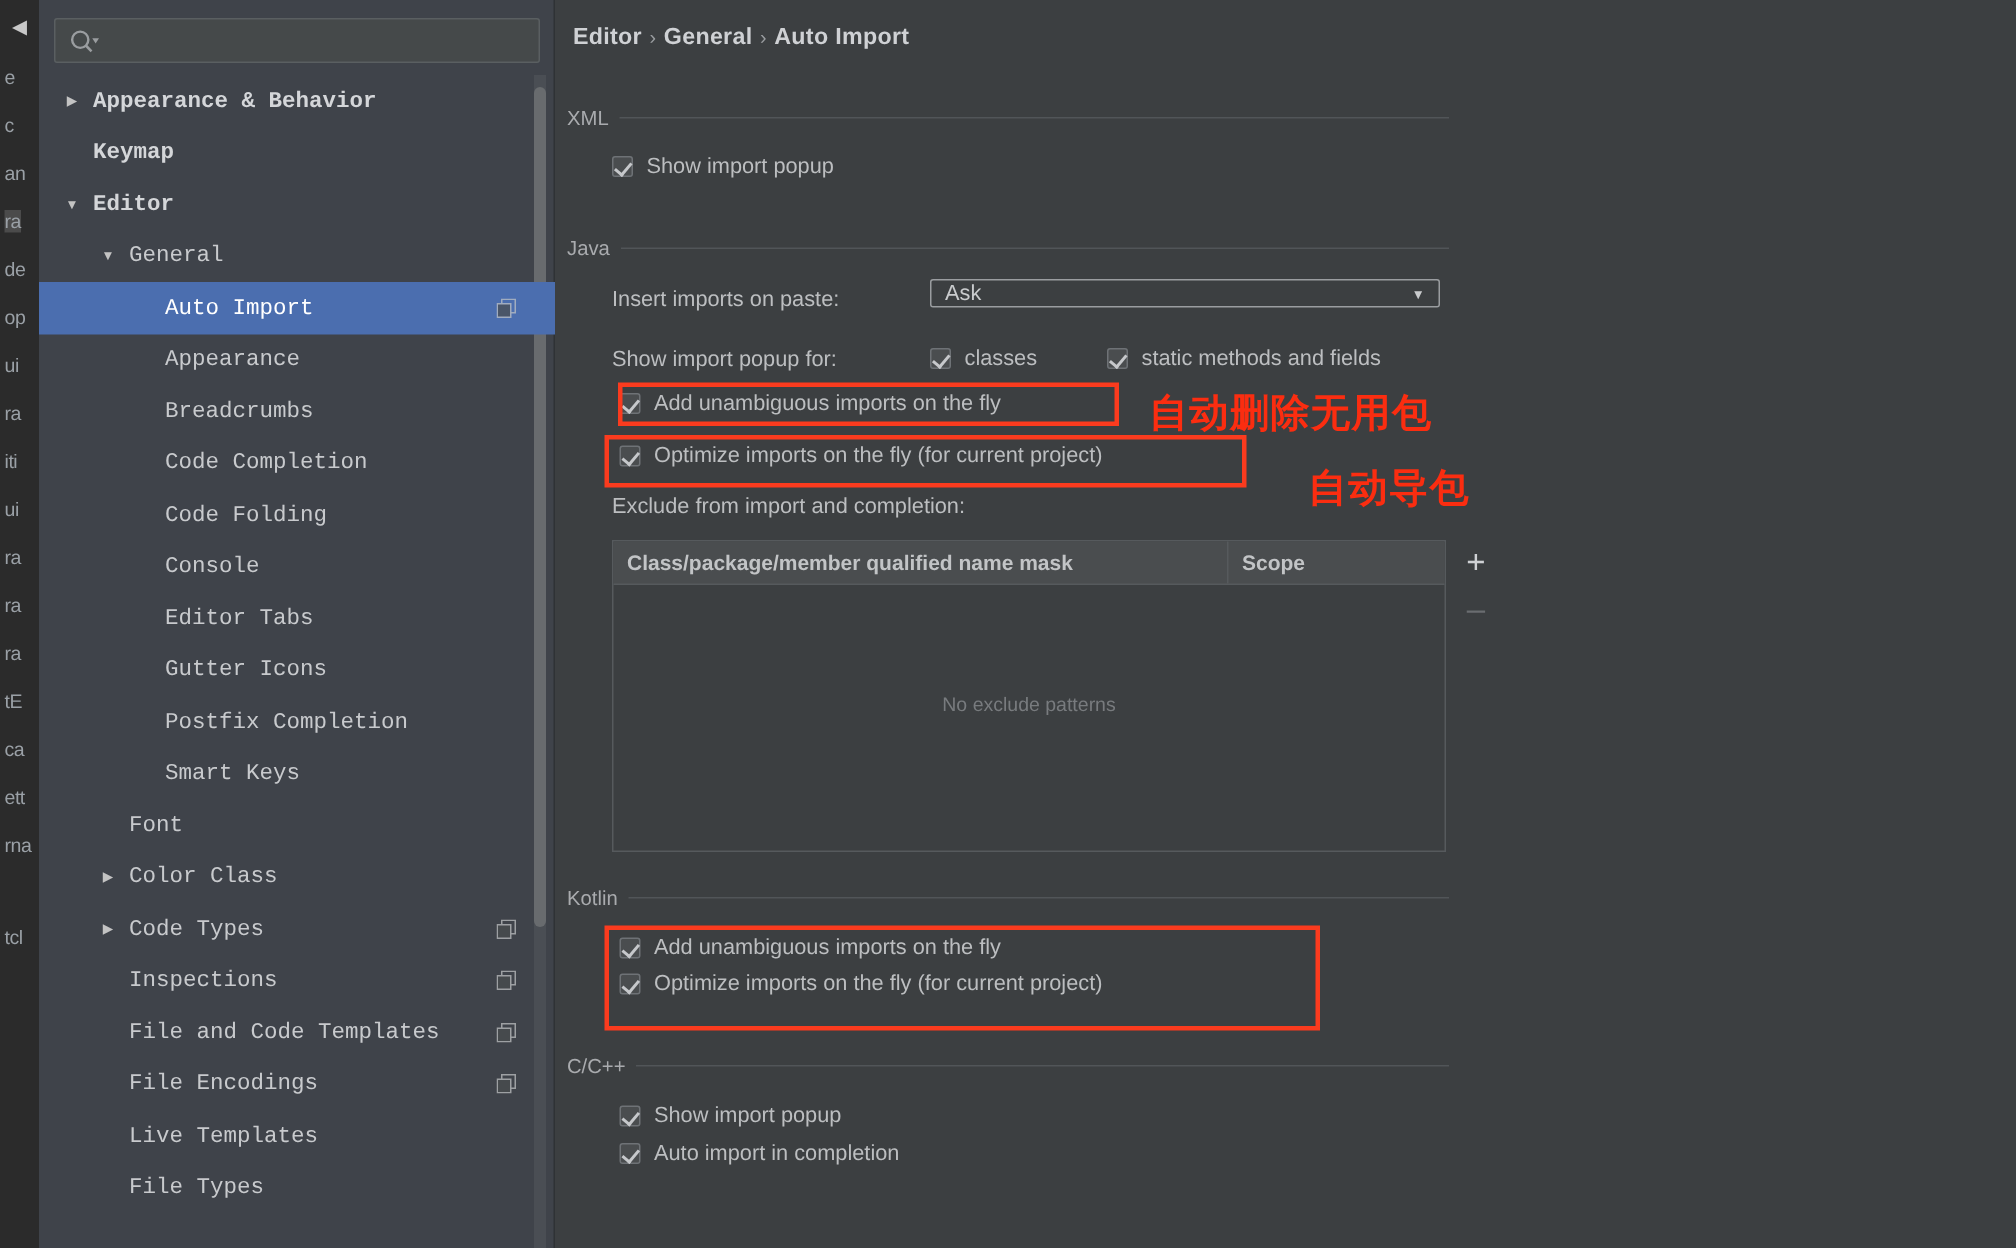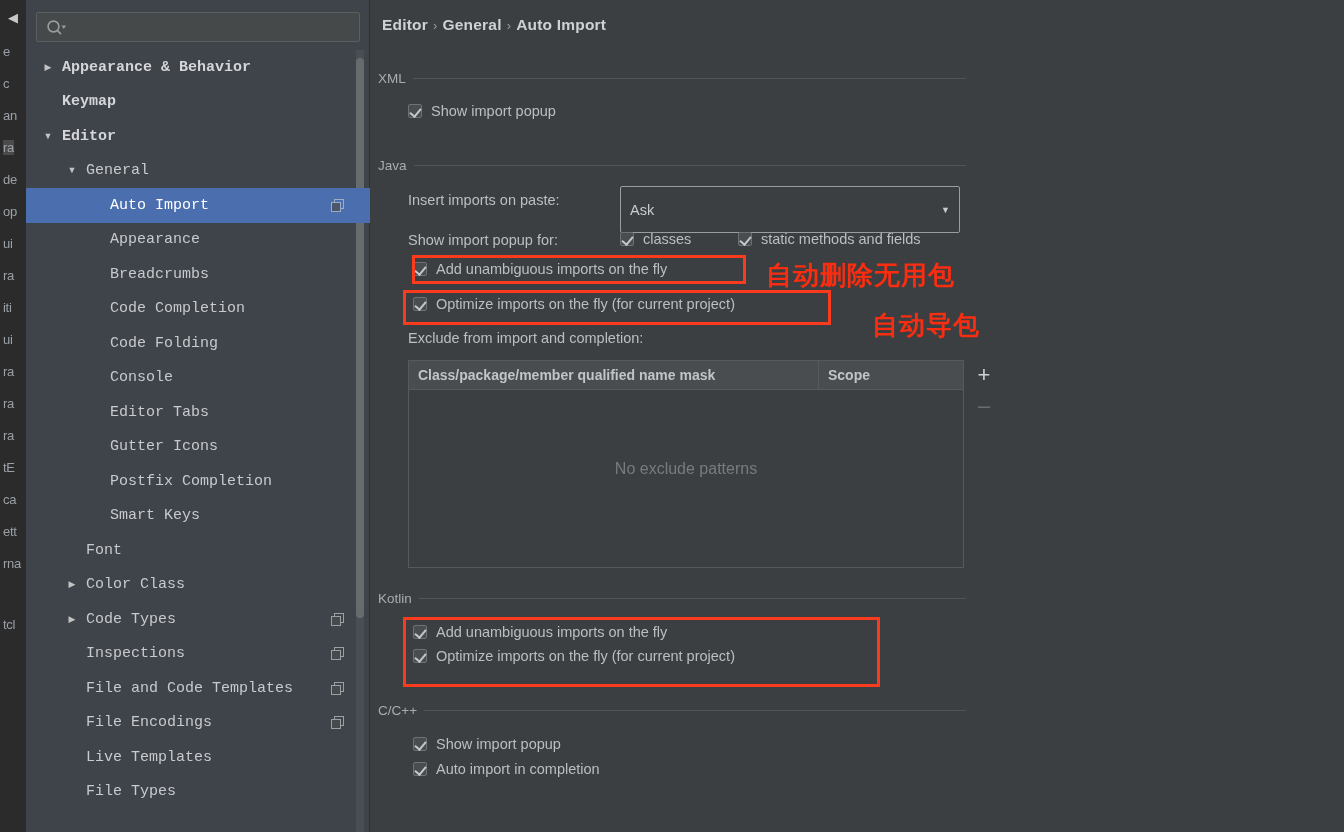--- a/index.html
+++ b/index.html
@@ -204,21 +204,21 @@
     position: absolute;
     font-size: 14.5px;
     color: #bcbec0;
     white-space: nowrap;
   }
 
   
   #dropdown {
     position: absolute;
     left: 250px; top: 186px;
-    width: 340px; height: 47px;
+    width: 340px; height: 19px;
     background: #3c3f41;
     border: 1px solid #9a9da0;
     border-radius: 2px;
     display: flex;
     align-items: center;
   }
   #dropdown .val {
     margin-left: 9px;
     font-size: 14.5px;
     color: #c9cbcd;
@@ -252,21 +252,21 @@
     align-items: center;
     padding-left: 9px;
   }
   #excl-header .col.c1 { width: 410px; border-right: 1px solid #565a5d; }
   #excl-header .col.c2 { flex: 1 1 auto; }
   #excl-empty {
     height: 158px;
     display: flex;
     align-items: center;
     justify-content: center;
-    font-size: 16px;
+    font-size: 13px;
     color: #787b7e;
   }
   #excl-btns {
     position: absolute;
     left: 596px; top: 360px;
     width: 36px; height: 208px;
     display: flex;
     flex-direction: column;
     align-items: center;
   }

